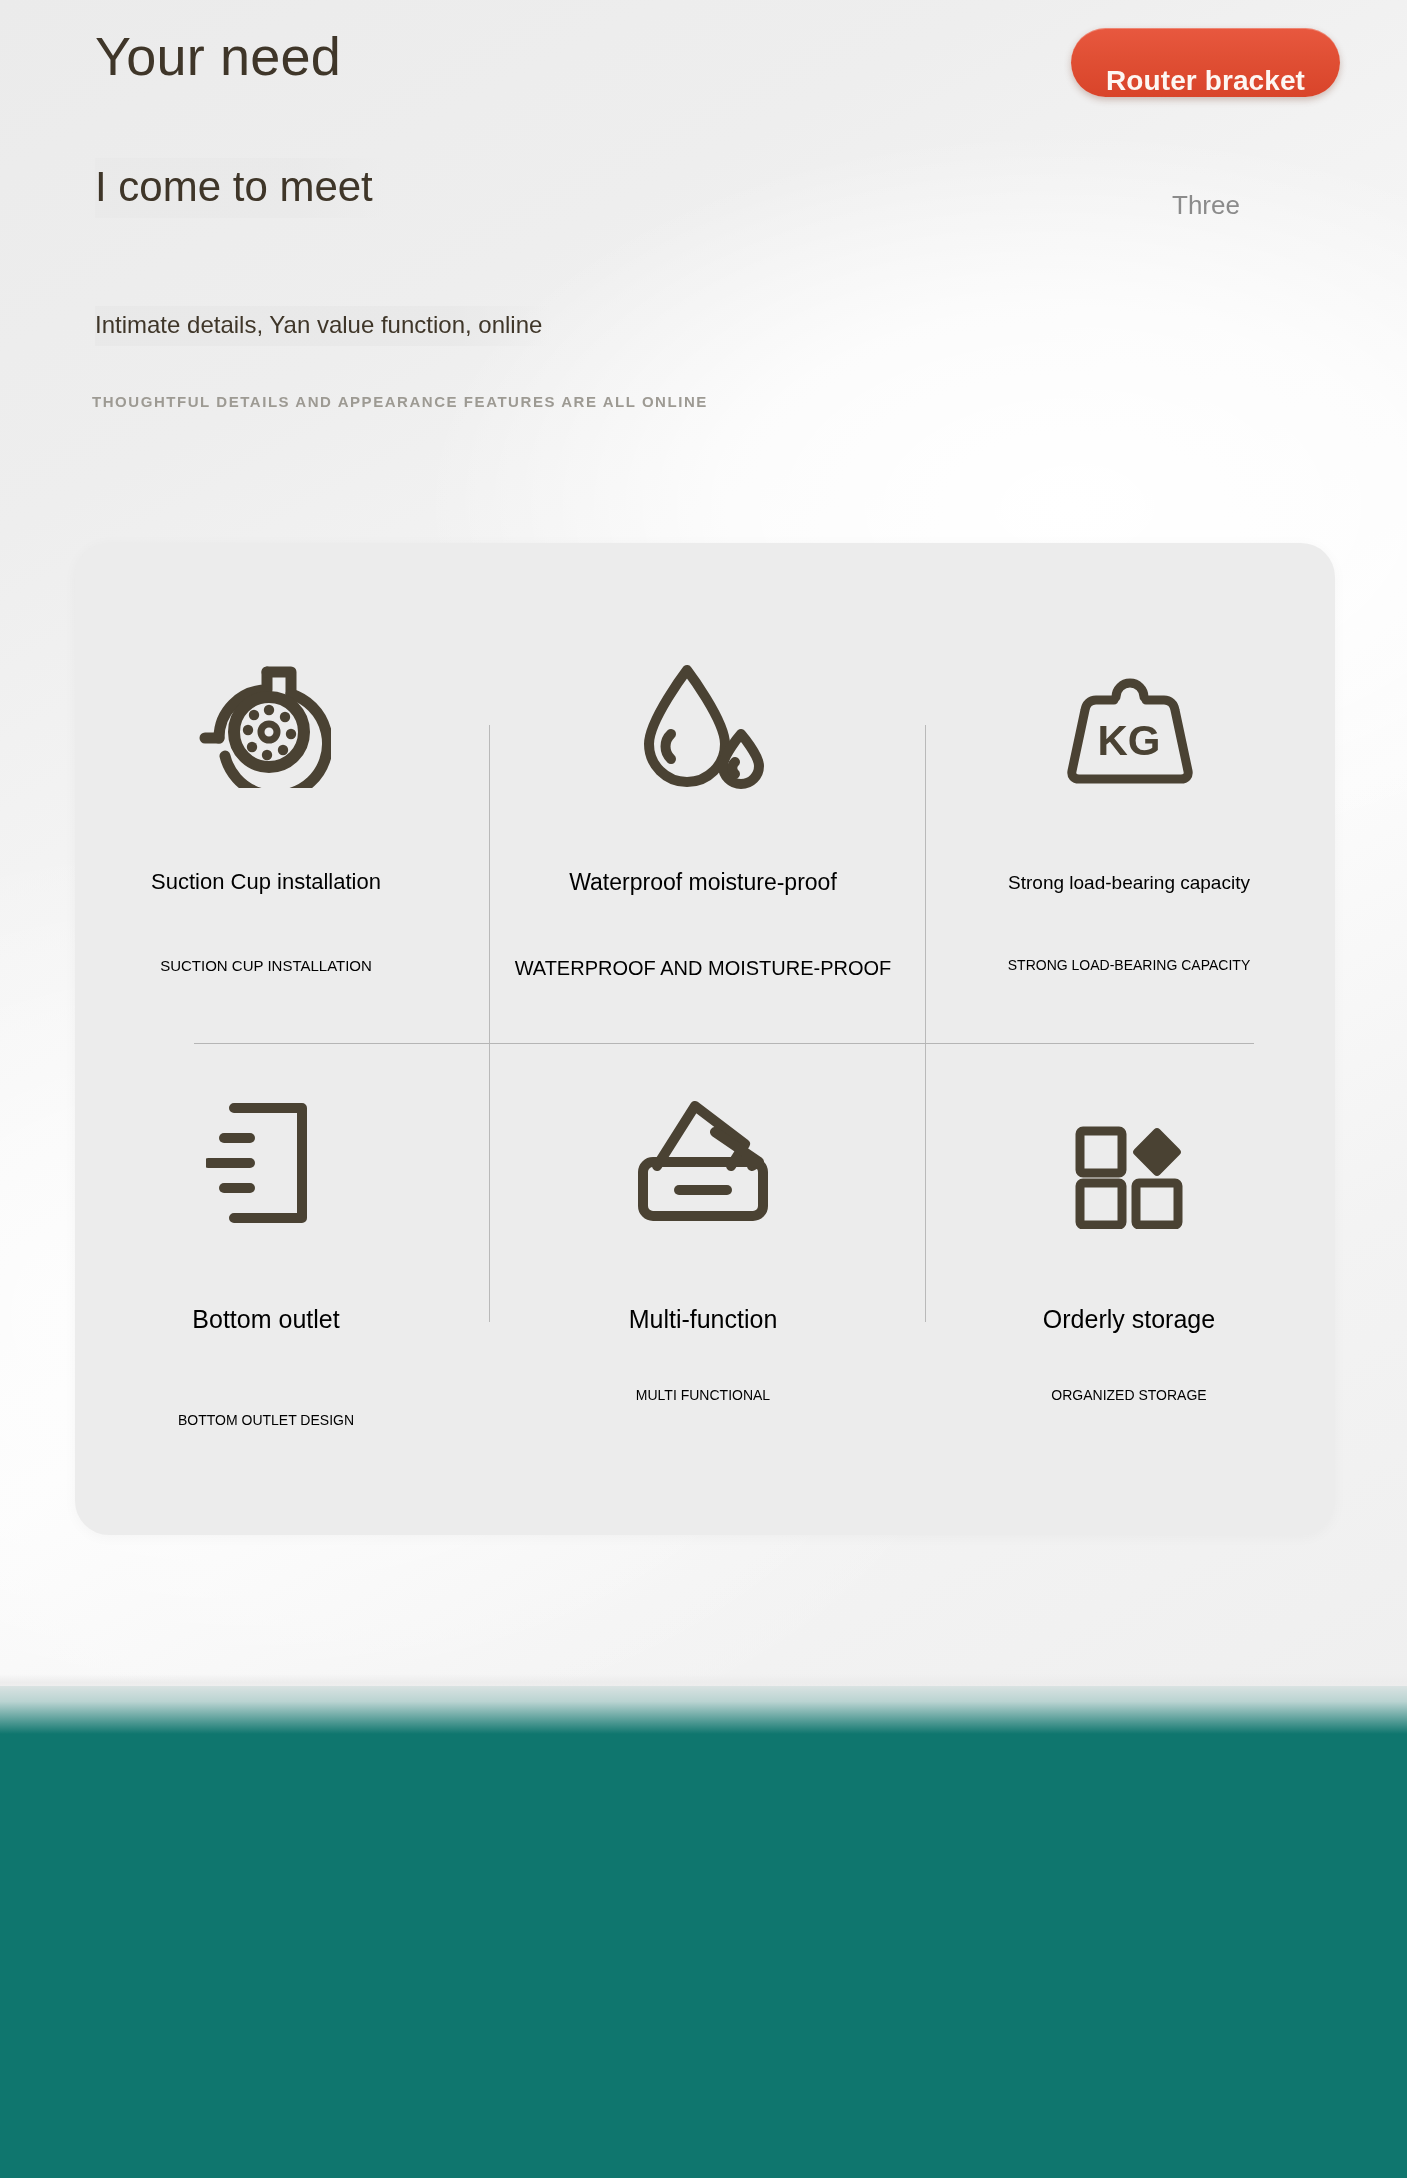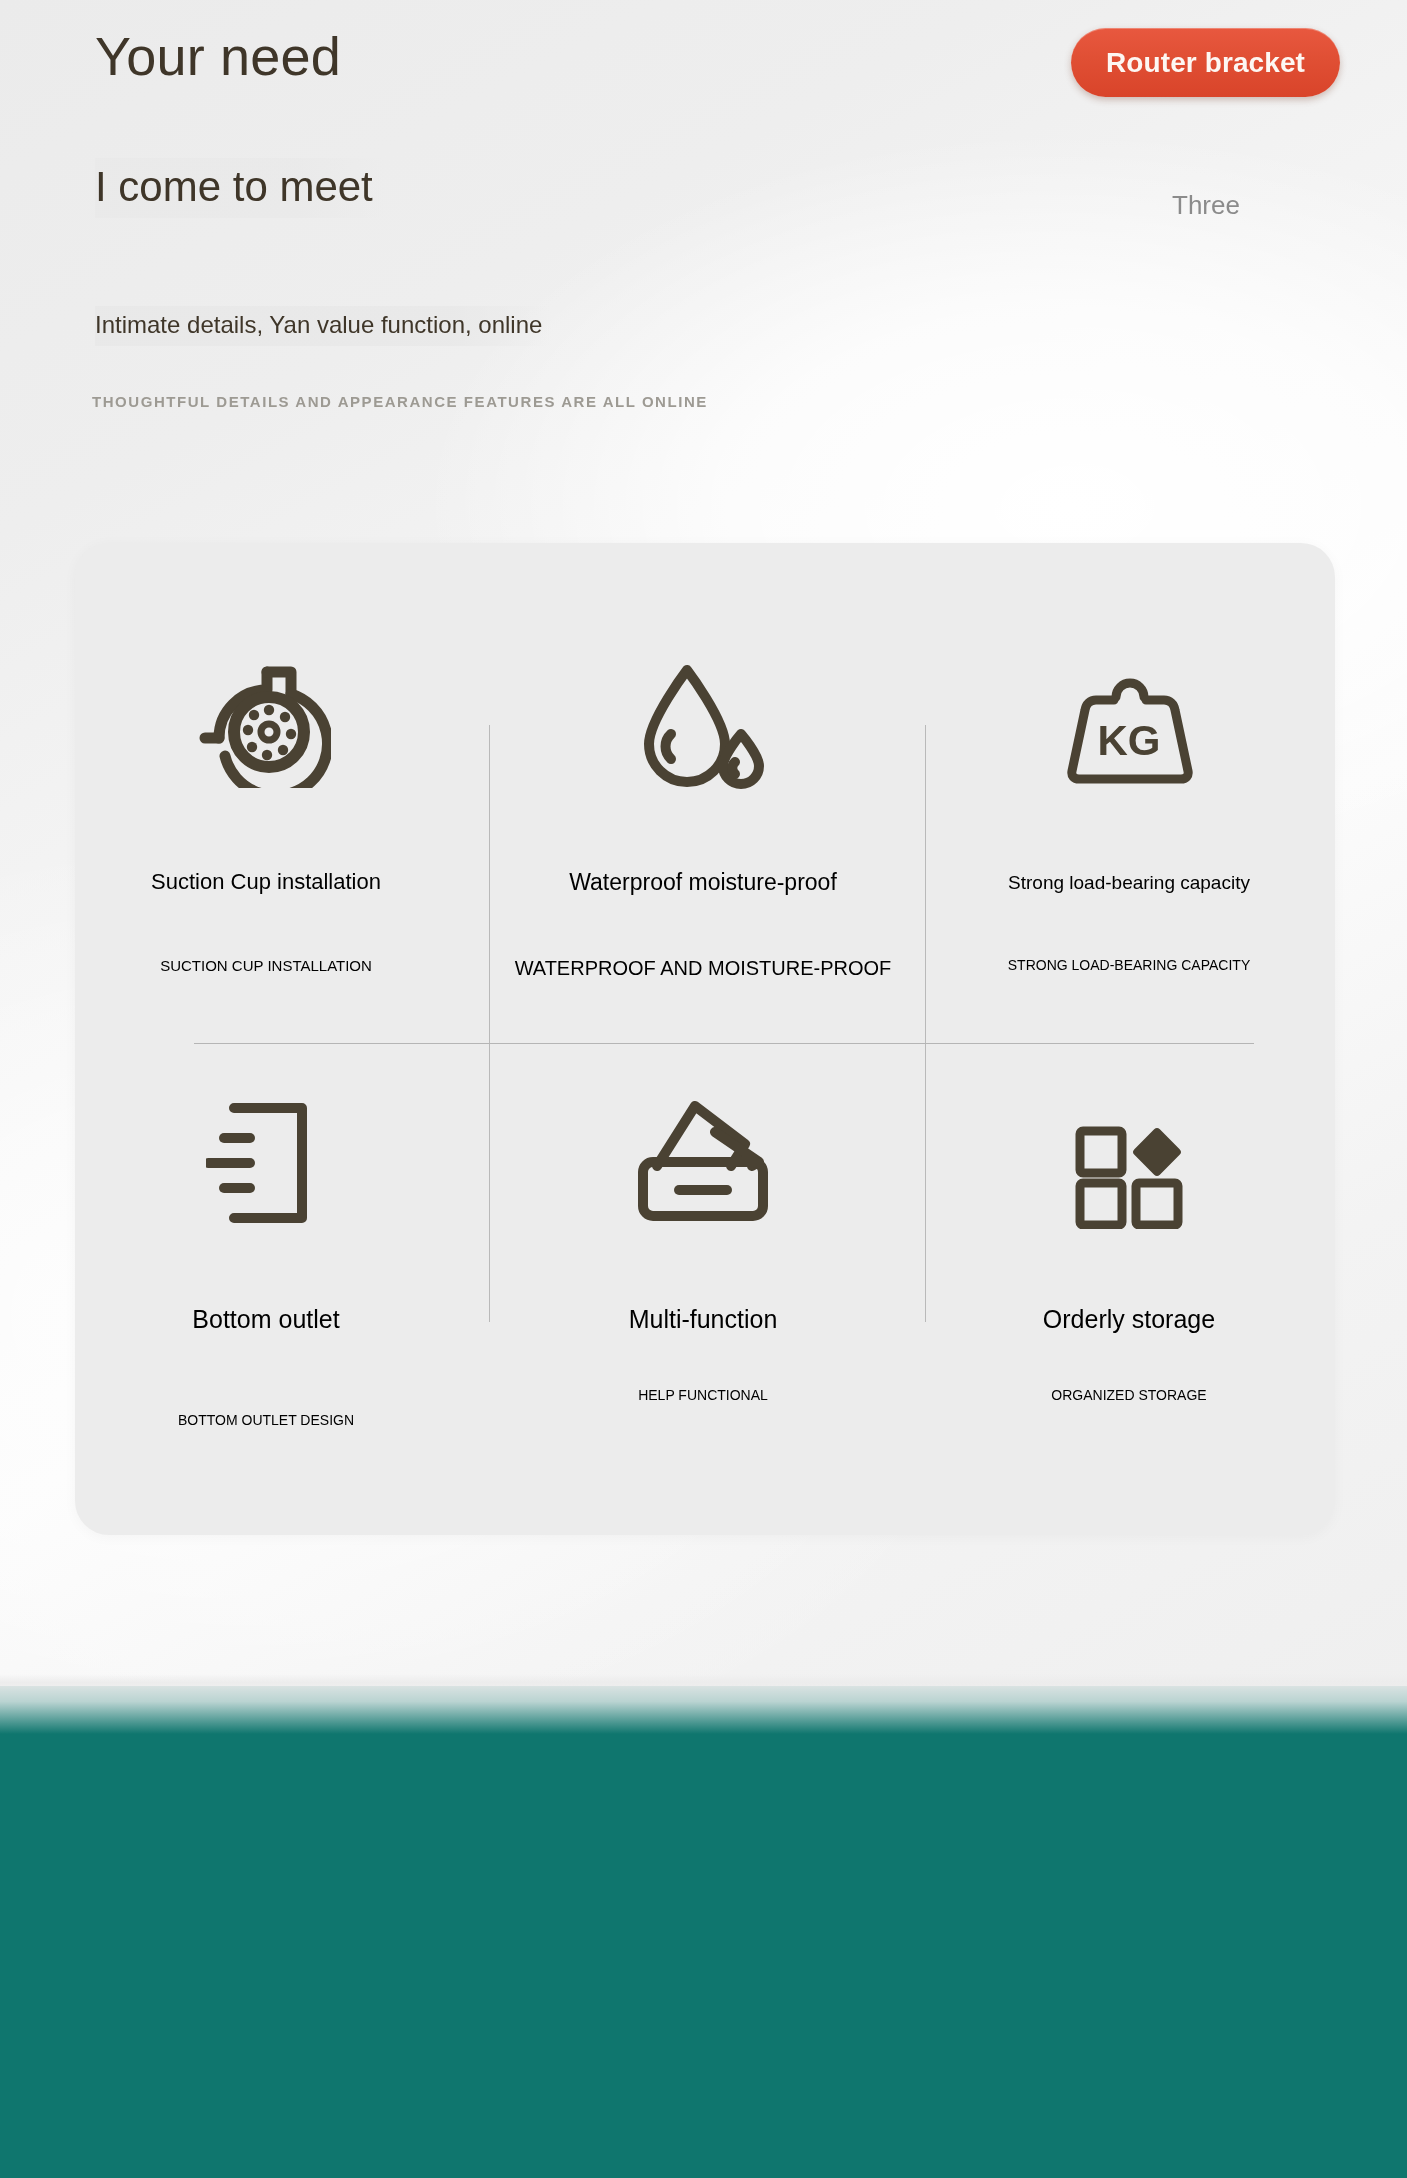--- a/index.html
+++ b/index.html
@@ -57,21 +57,21 @@
   }
 
   .badge {
     position: absolute;
     left: 1071px; top: 28px;
     width: 269px; height: 69px;
     border-radius: 36px;
     background: linear-gradient(180deg, #e8583f 0%, #e04f34 45%, #d9442a 100%);
     box-shadow: 0 3px 7px rgba(120,60,40,0.30), inset 0 1px 0 rgba(255,255,255,0.28);
     display: flex;
-    align-items: center;
+    align-items: flex-end;
     justify-content: center;
   }
   .badge-label {
     font-size: 28px;
     font-weight: 700;
     color: #fdf7f3;
     letter-spacing: 0.1px;
     white-space: nowrap;
   }
 
@@ -292,21 +292,21 @@
       <svg width="140" height="132" viewBox="0 0 140 132">
         <g fill="none" stroke="#4a4233" stroke-width="10" stroke-linecap="round" stroke-linejoin="round">
           <path d="M24 74 L62 14 L112 52 L98 74"></path>
           <path d="M82 40 L126 70 L119 74"></path>
           <rect x="10" y="70" width="120" height="54" rx="10"></rect>
           <path d="M46 98 L94 98"></path>
         </g>
       </svg>
     </div>
     <div class="p-title" style="left:703px; top:1305px; font-size:25px;">Multi-function</div>
-    <div class="p-caps" style="left:703px; top:1387px; font-size:14px;">HELP FUNCTIONAL</div>
+    <div class="p-caps" style="left:703px; top:1387px; font-size:14px;">MULTI FUNCTIONAL</div>
 
     <div class="p-icon icon-box" style="left:1129px; top:1125px;">
       <svg width="110" height="104" viewBox="0 0 110 104">
         <g fill="none" stroke="#4a4233" stroke-width="9" stroke-linejoin="round">
           <rect x="6" y="6" width="42" height="42" rx="3"></rect>
           <rect x="6" y="58" width="42" height="42" rx="3"></rect>
           <rect x="62" y="58" width="42" height="42" rx="3"></rect>
         </g>
         <rect x="65" y="9" width="36" height="36" rx="4" fill="#4a4233" transform="rotate(45 83 27)"></rect>
       </svg>

